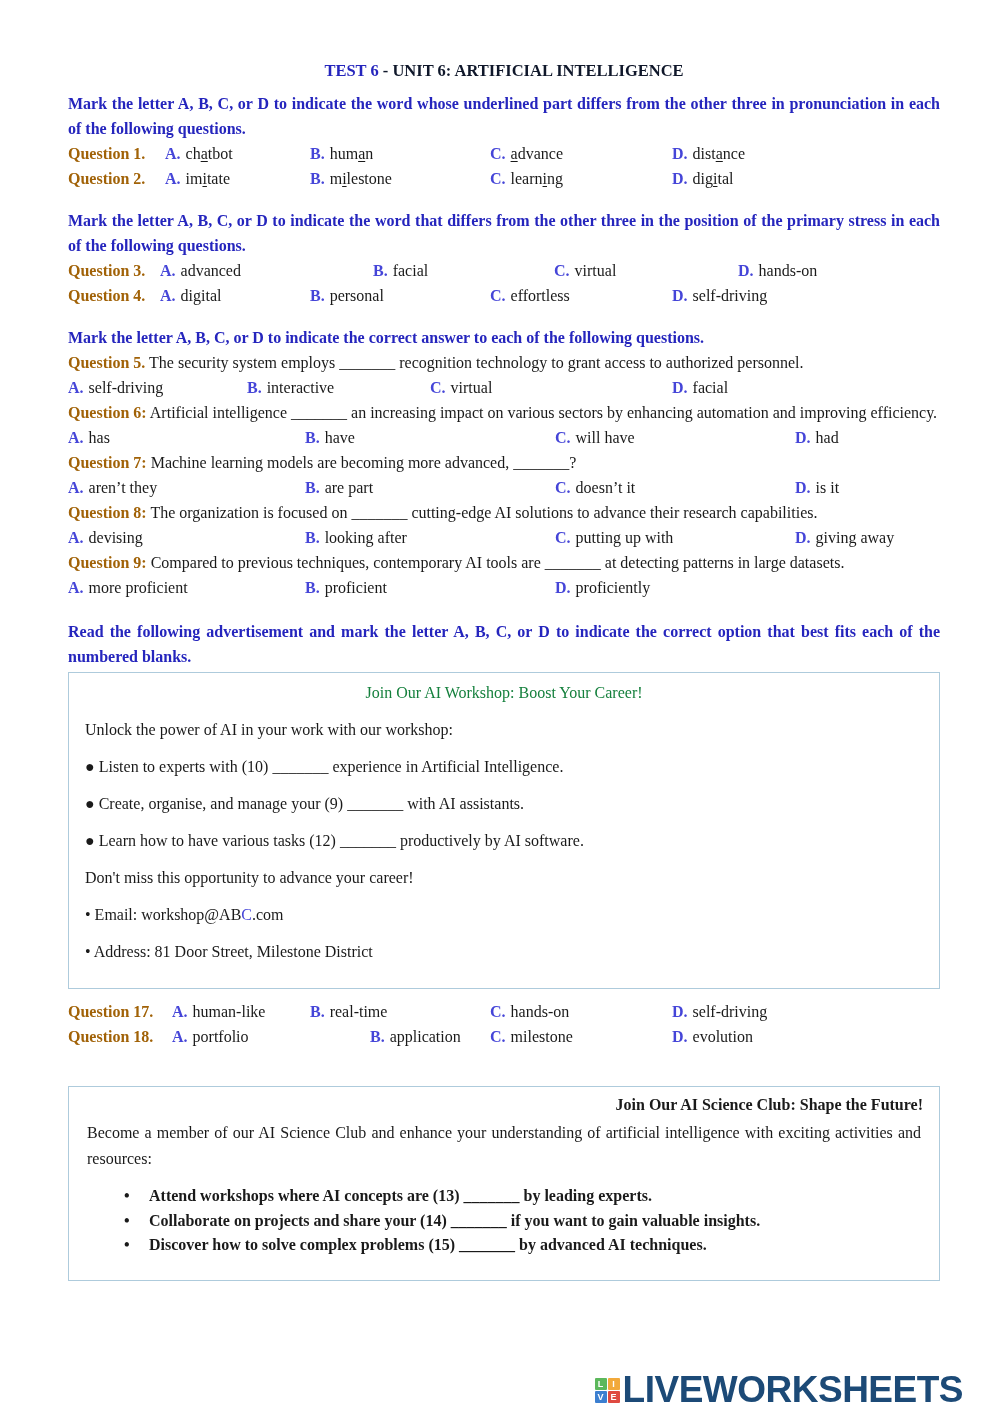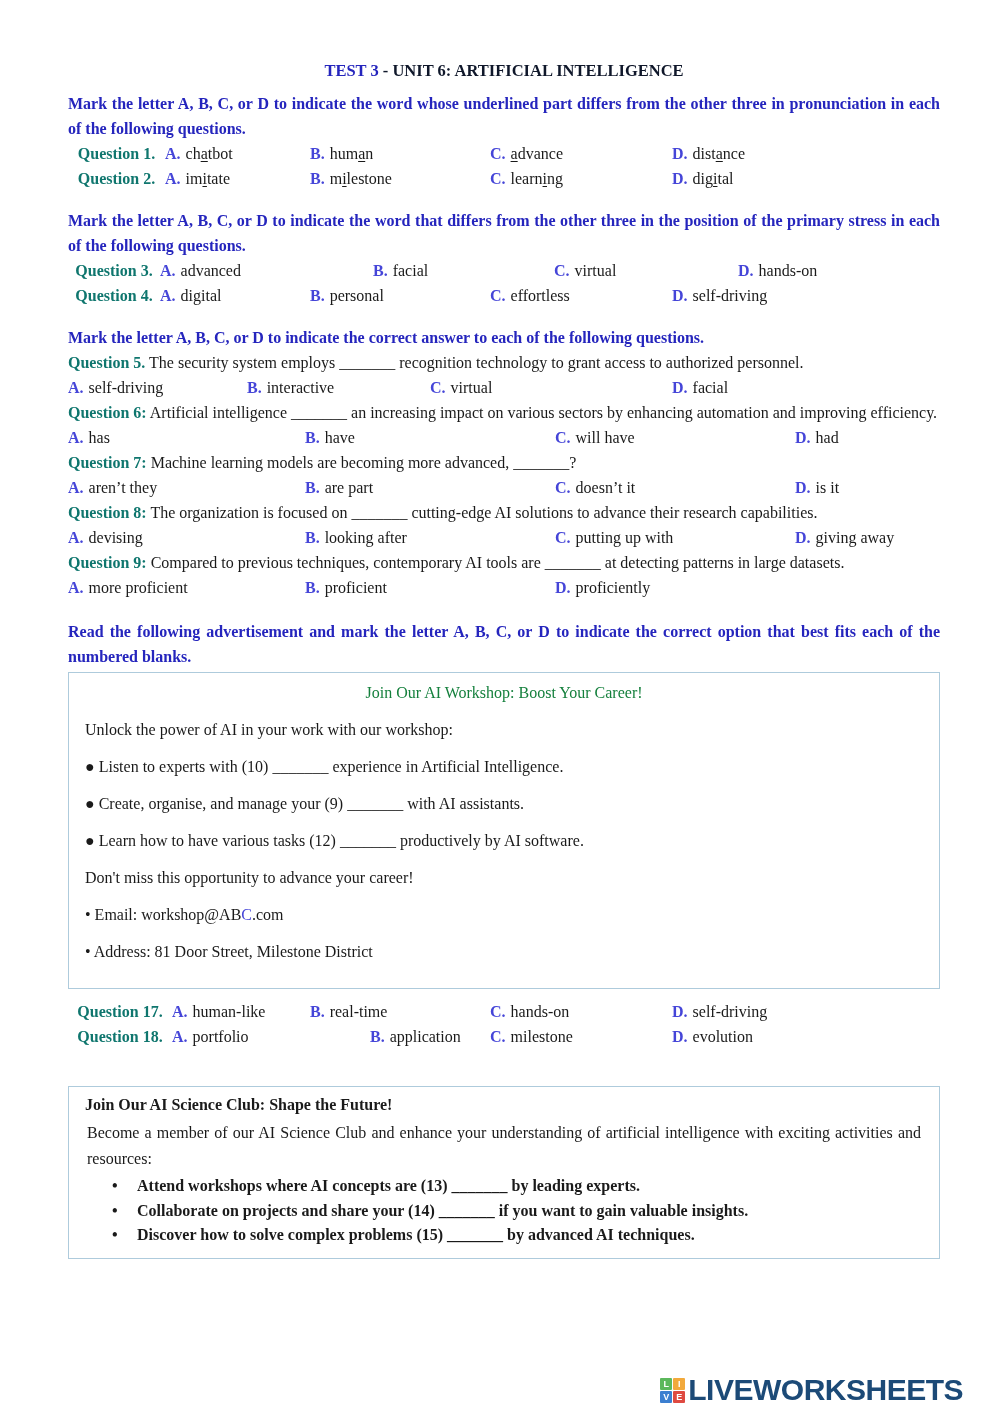--- a/index.html
+++ b/index.html
@@ -13,21 +13,21 @@
 
   .title { text-align:center; font-weight:bold; font-size:16.5px; line-height:25px; margin:0; }
   .title .t-blue { color:#2525bd; }
   .title .t-green { color:#0f172a; }
 
   .instr { color:#2525bd; font-weight:bold; text-align:justify; line-height:25px; margin:0; }
   .instr.mt { margin-top:17px; }
 
   .qrow { display:flex; line-height:25px; margin:0; }
   .qrow .cell { white-space:nowrap; }
-  .qlabel { color:#0f766e; font-weight:bold;text-align:center; }
+  .qlabel { color:#a16207; font-weight:bold; }
   .ltr { color:#4545d8; font-weight:bold; margin-right:5px; }
   .ul { text-decoration:underline; text-underline-offset:2px; }
 
   
   .l1 .q  { width:97px; }  .l1 .oA { width:145px; } .l1 .oB { width:180px; } .l1 .oC { width:182px; } 
   .l3 .q  { width:92px; }  .l3 .oA { width:213px; } .l3 .oB { width:181px; } .l3 .oC { width:184px; }
   .l4 .q  { width:92px; }  .l4 .oA { width:150px; } .l4 .oB { width:180px; } .l4 .oC { width:182px; }
   .l5 .oA { width:179px; } .l5 .oB { width:183px; } .l5 .oC { width:242px; }
   .l6 .oA { width:237px; } .l6 .oB { width:250px; } .l6 .oC { width:240px; }
   .l17 .q { width:104px; } .l17 .oA { width:138px; } .l17 .oB { width:180px; } .l17 .oC { width:182px; }
@@ -39,40 +39,40 @@
   .adbox {
     border:1px solid #aecbdc; margin-top:3px; padding:6px 16px 24px 16px;
   }
   .adbox p { line-height:24px; margin:13px 0 0 0; }
   .adbox .ad-title { text-align:center; color:#15803d; margin-top:2px; }
   .blue-c { color:#4545d8; }
 
   .clubbox {
     border:1px solid #aecbdc; margin-top:37px; padding:5px 16px 10px 16px;
   }
-  .clubbox .club-title { text-align:left; font-weight:bold; line-height:26px; margin:0; }
+  .clubbox .club-title { text-align:right; font-weight:bold; line-height:26px; margin:0; }
   .clubbox .club-intro { text-align:justify; line-height:26px; margin:2px; }
-  .clubbox ul { margin:0; padding:0; }
+  .clubbox ul { margin:12px; padding:0; }
   .clubbox li { list-style:none; position:relative; padding-left:52px; font-weight:bold; line-height:24.5px; }
   .clubbox li::before { content:"\2022"; position:absolute; left:27px; font-weight:bold; }
 
   .footer { position:absolute; right:37px; bottom:8px; display:flex; align-items:center; }
   .logo-tiles { display:grid; grid-template-columns:12px 12px; grid-template-rows:12px 12px; gap:1px; margin-right:3px; }
   .tile { display:flex; align-items:center; justify-content:center; color:#ffffff;
           font-family:"Liberation Sans",sans-serif; font-weight:bold; font-size:9px; border-radius:1px; }
-  .brand { font-family:"Liberation Sans",sans-serif; font-weight:800; font-size:30px;
+  .brand { font-family:"Liberation Sans",sans-serif; font-weight:800; font-size:37px;
            color:#1c4a77; letter-spacing:-0.5px; line-height:32px; }
   .gap10 { height:10px; }
 </style>
 </head>
 <body>
 
 <div class="page">
 
-  <p class="title"><span class="t-blue">TEST 3 </span><span class="t-green">- UNIT 6: ARTIFICIAL INTELLIGENCE</span></p>
+  <p class="title"><span class="t-blue">TEST 6 </span><span class="t-green">- UNIT 6: ARTIFICIAL INTELLIGENCE</span></p>
 
   <p class="instr" style="margin-top:8px;">Mark the letter A, B, C, or D to indicate the word whose underlined part differs from the other three in pronunciation in each of the following questions.</p>
 
   <div class="qrow l1">
     <span class="cell q qlabel">Question 1.</span>
     <span class="cell oA"><span class="ltr">A.</span><span><span>ch</span><span class="ul">a</span><span>tbot</span></span></span>
     <span class="cell oB"><span class="ltr">B.</span><span><span>hum</span><span class="ul">a</span><span>n</span></span></span>
     <span class="cell oC"><span class="ltr">C.</span><span><span></span><span class="ul">a</span><span>dvance</span></span></span>
     <span class="cell oD"><span class="ltr">D.</span><span><span>dist</span><span class="ul">a</span><span>nce</span></span></span>
   </div>

